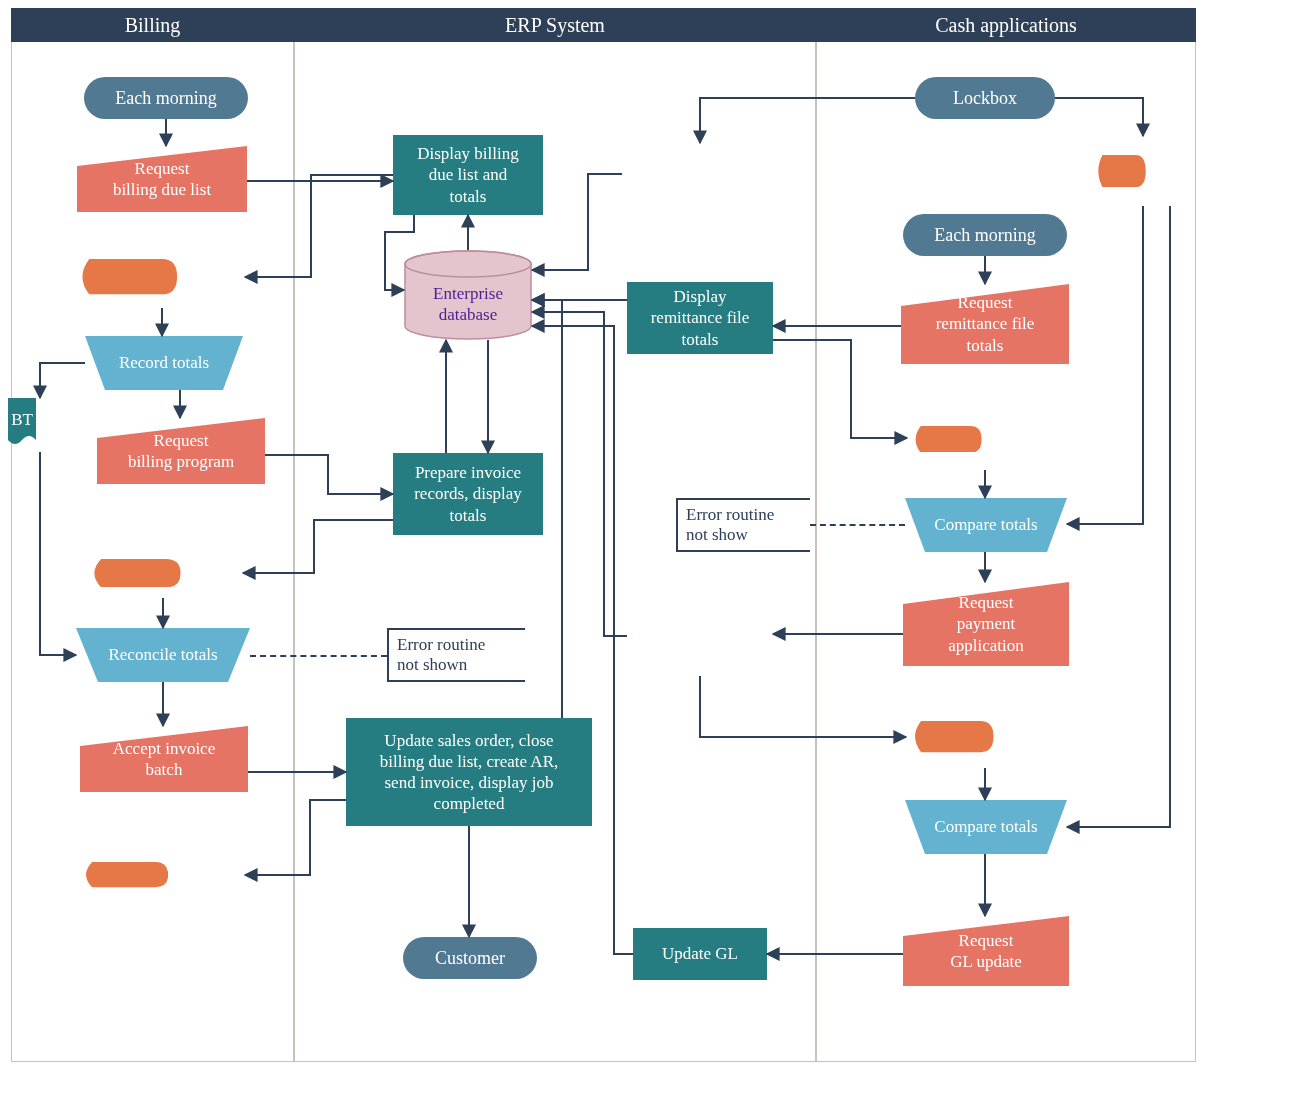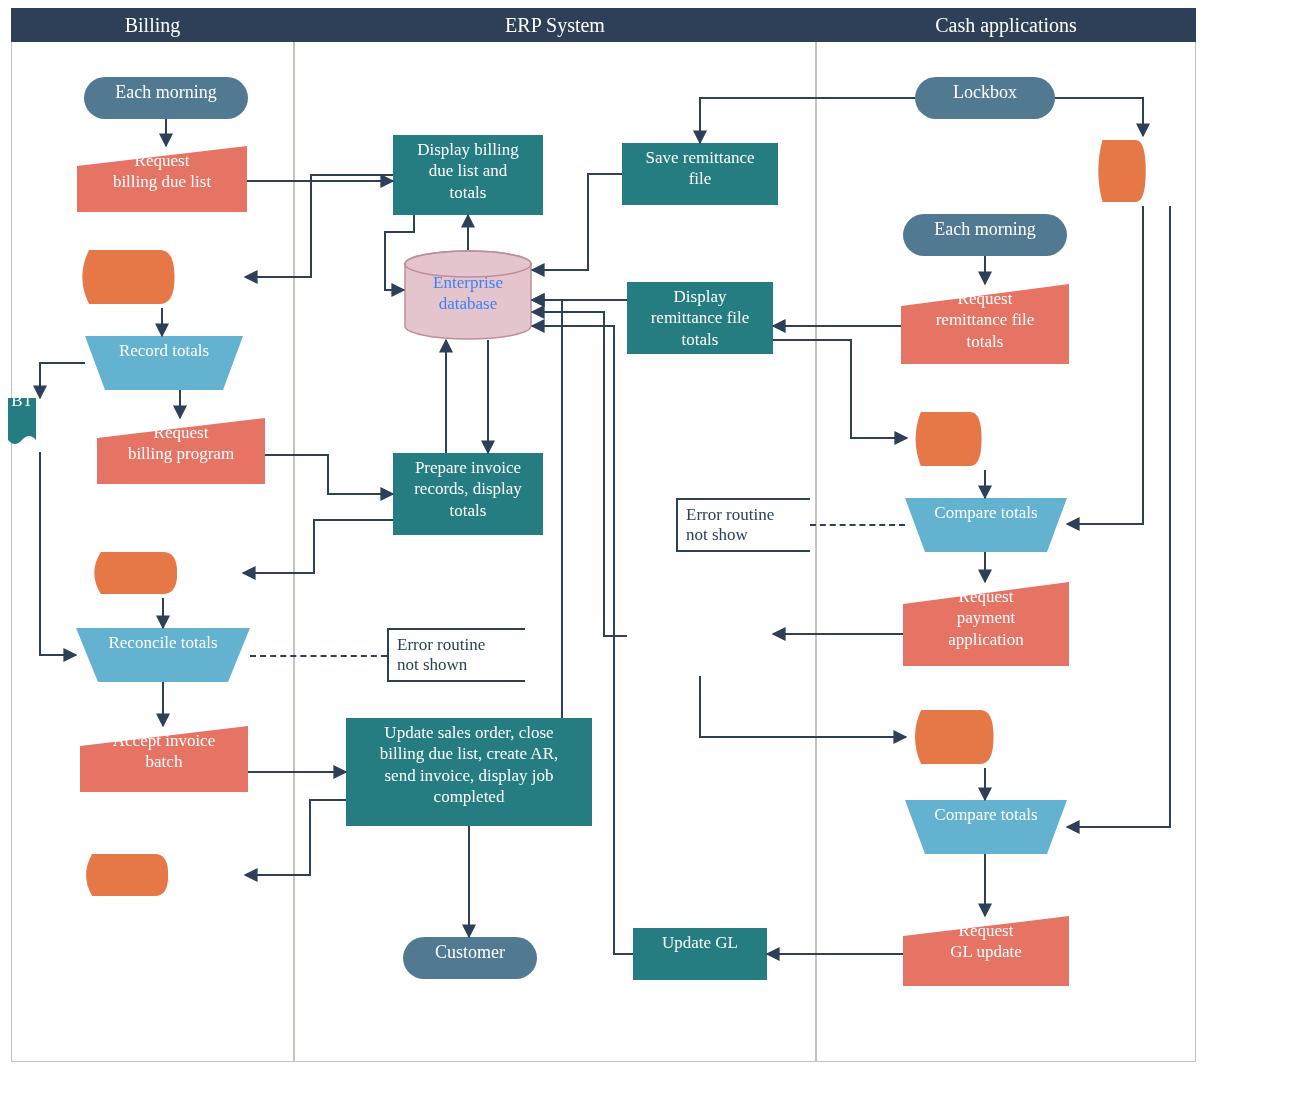--- a/index.html
+++ b/index.html
@@ -28,20 +28,21 @@
     font-size: 20px;
     display: flex;
     align-items: center;
     justify-content: center;
     border: 1px solid #2e4057;
     box-sizing: border-box;
   }
   .node {
     position: absolute;
     display: flex;
+    align-items: center;
     justify-content: center;
     text-align: center;
     line-height: 1.25;
     padding: 4px 6px;
     box-sizing: border-box;
     color: #ffffff;
   }
   .terminator {
     background: #517a92;
     border-radius: 999px;
@@ -121,42 +122,38 @@
     <span class="label" style="white-space:pre-line;">Request
 billing due list</span>
   </div>
 
   <div class="node process" style="left:393px; top:135px; width:150px; height:80px;">
     <span class="label" style="white-space:pre-line;">Display billing
 due list and
 totals</span>
   </div>
 
-  <div class="node process" style="left:622px; top:143px; width:156px; height:62px;">
-    <span class="label" style="white-space:pre-line;">Save remittance
-file</span>
-  </div>
 
   <div class="node" style="left:1090px; top:136px; width:108px; height:70px;">
     <svg viewBox="0 0 108 70" preserveAspectRatio="none">
         <path d="M14,0 H86 Q108,0 108,35 Q108,70 86,70 H14 Q-4,35 14,0 Z" fill="#e67848"></path>
       </svg>
     <span class="label" style="white-space:pre-line;">E-mailed
 totals</span>
   </div>
 
   <div class="node" style="left:73px; top:246px; width:172px; height:62px;">
     <svg viewBox="0 0 172 62" preserveAspectRatio="none">
         <path d="M18,0 H146 Q172,0 172,31 Q172,62 146,62 H18 Q-6,31 18,0 Z" fill="#e67848"></path>
       </svg>
     <span class="label" style="white-space:pre-line;">Billing due list
 and totals</span>
   </div>
 
-  <div class="node db" style="left:404px; top:250px; width:128px; height:90px; color:#3b82f6;">
+  <div class="node db" style="left:404px; top:250px; width:128px; height:90px; color:#4c1d95;">
     <svg viewBox="0 0 128 90" preserveAspectRatio="none">
       <ellipse cx="64" cy="14" rx="63" ry="13" fill="#e5c5cd" stroke="#bd8e9b" stroke-width="1.5"></ellipse>
       <path d="M1,14 V76 A63,13 0 0 0 127,76 V14" fill="#e5c5cd" stroke="#bd8e9b" stroke-width="1.5"></path>
       <ellipse cx="64" cy="14" rx="63" ry="13" fill="none" stroke="#bd8e9b" stroke-width="1.5"></ellipse>
     </svg>
     <span class="label" style="white-space:pre-line; margin-top:18px; font-size:17px;">Enterprise
 database</span>
   </div>
 
   <div class="node terminator" style="left:903px; top:214px; width:164px;">

